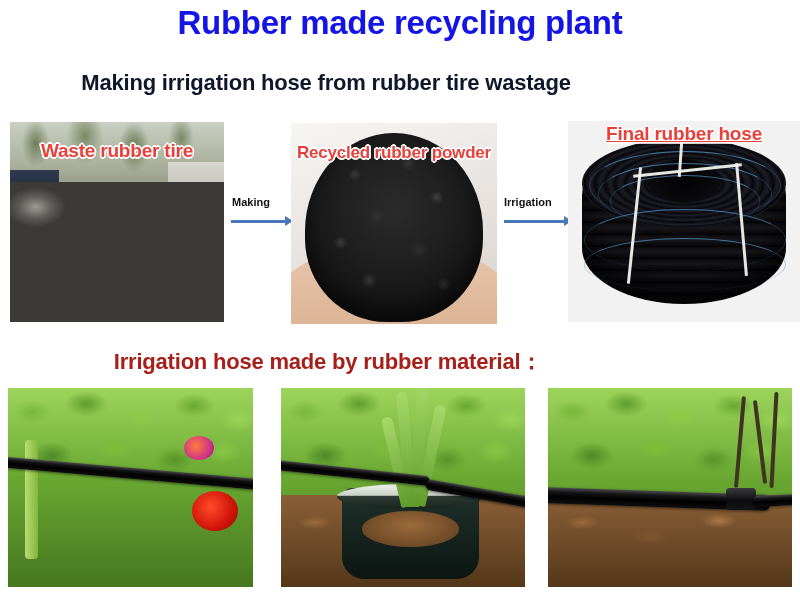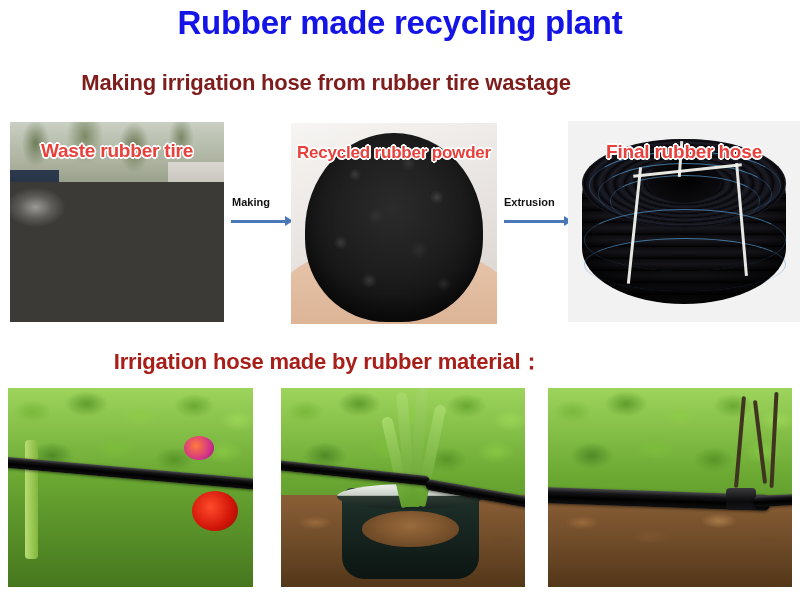--- a/index.html
+++ b/index.html
@@ -30,21 +30,21 @@
     white-space: nowrap;
   }
   .page-subtitle {
     position: absolute;
     left: 0; top: 70px;
     width: 652px;
     text-align: center;
     font-size: 22px;
     font-weight: bold;
     letter-spacing: -0.2px;
-    color: #7f1d1d;
+    color: #0f172a;
     white-space: nowrap;
   }
   .section-title {
     position: absolute;
     left: 0; top: 347px;
     width: 656px;
     text-align: center;
     font-size: 22px;
     font-weight: bold;
     letter-spacing: -0.2px;
@@ -185,21 +185,21 @@
   #photo-hose .s3 { left:18%; top:27%; width:64%; height:25%; }
   #photo-hose .s4 { left:7%;  top:44%; width:86%; height:30%; }
   #photo-hose .s5 { left:7%;  top:58%; width:86%; height:26%; }
   #photo-hose .strap {
     position:absolute; background:#f2f2ee; opacity:.95;
   }
   #photo-hose .st1 { left:48%; top:10%; width:3px; height:18%; transform:rotate(4deg); }
   #photo-hose .st2 { left:28%; top:23%; width:3px; height:58%; transform:rotate(6deg); }
   #photo-hose .st3 { left:74%; top:21%; width:3px; height:56%; transform:rotate(-5deg); }
   #photo-hose .st4 { left:28%; top:24%; width:47%; height:3px; transform:rotate(-6deg); }
-  #photo-hose .cap { top: 20px; }
+  #photo-hose .cap { top: 2px; text-decoration: underline; }
 
   
   .arrow-group { position: absolute; }
   .arrow-label {
     position:absolute; left:0; top:0;
     font-size: 11px; font-weight: bold; color:#111;
     white-space: nowrap;
   }
   .arrow-line {
     position:absolute; left:0; height:3px;
@@ -339,21 +339,21 @@
 <div class="photo" id="photo-powder">
   <div class="scene">
     <div class="bg"></div>
     <div class="hand"></div>
     <div class="mound"></div>
   </div>
   <div class="cap">Recycled rubber powder</div>
 </div>
 
 <div class="arrow-group" id="arrow-extrusion">
-  <span class="arrow-label">Extrusion</span>
+  <span class="arrow-label">Irrigation</span>
   <span class="arrow-line"></span>
   <span class="arrow-head"></span>
 </div>
 
 <div class="photo" id="photo-hose">
   <div class="scene">
     <div class="coil"></div>
     <div class="top"></div>
     <div class="hole"></div>
     <div class="stripe s1"></div>

